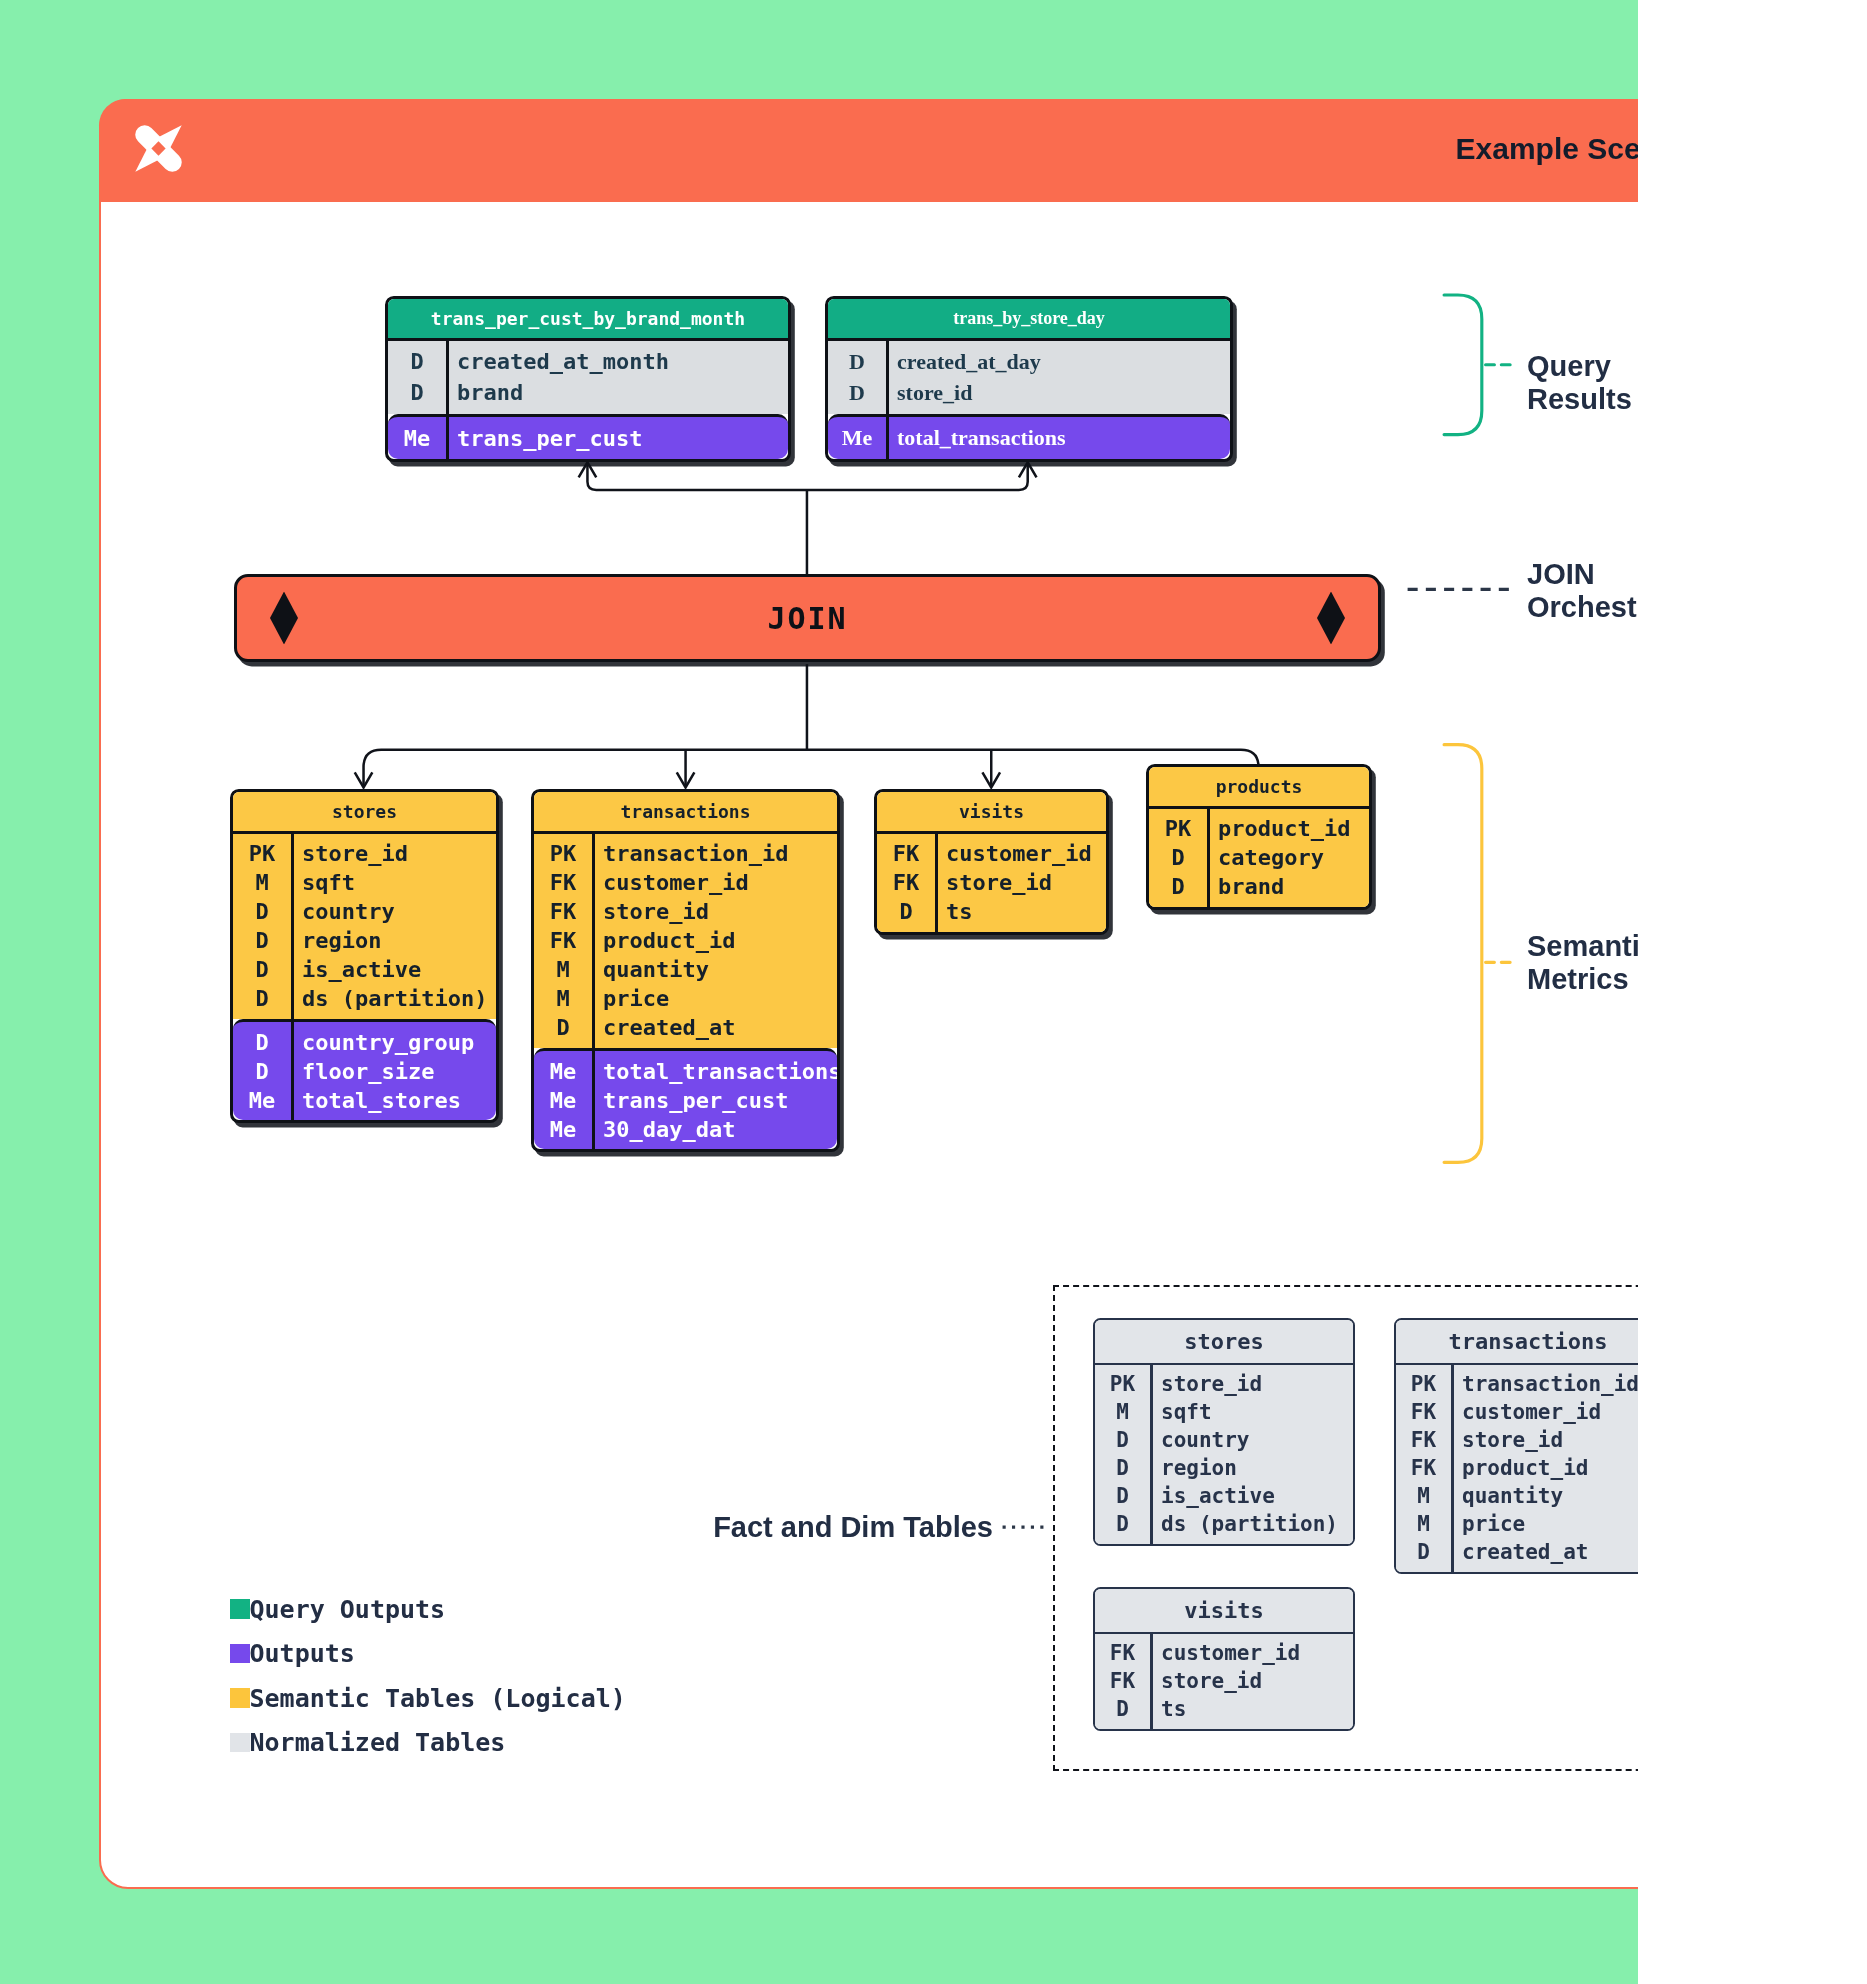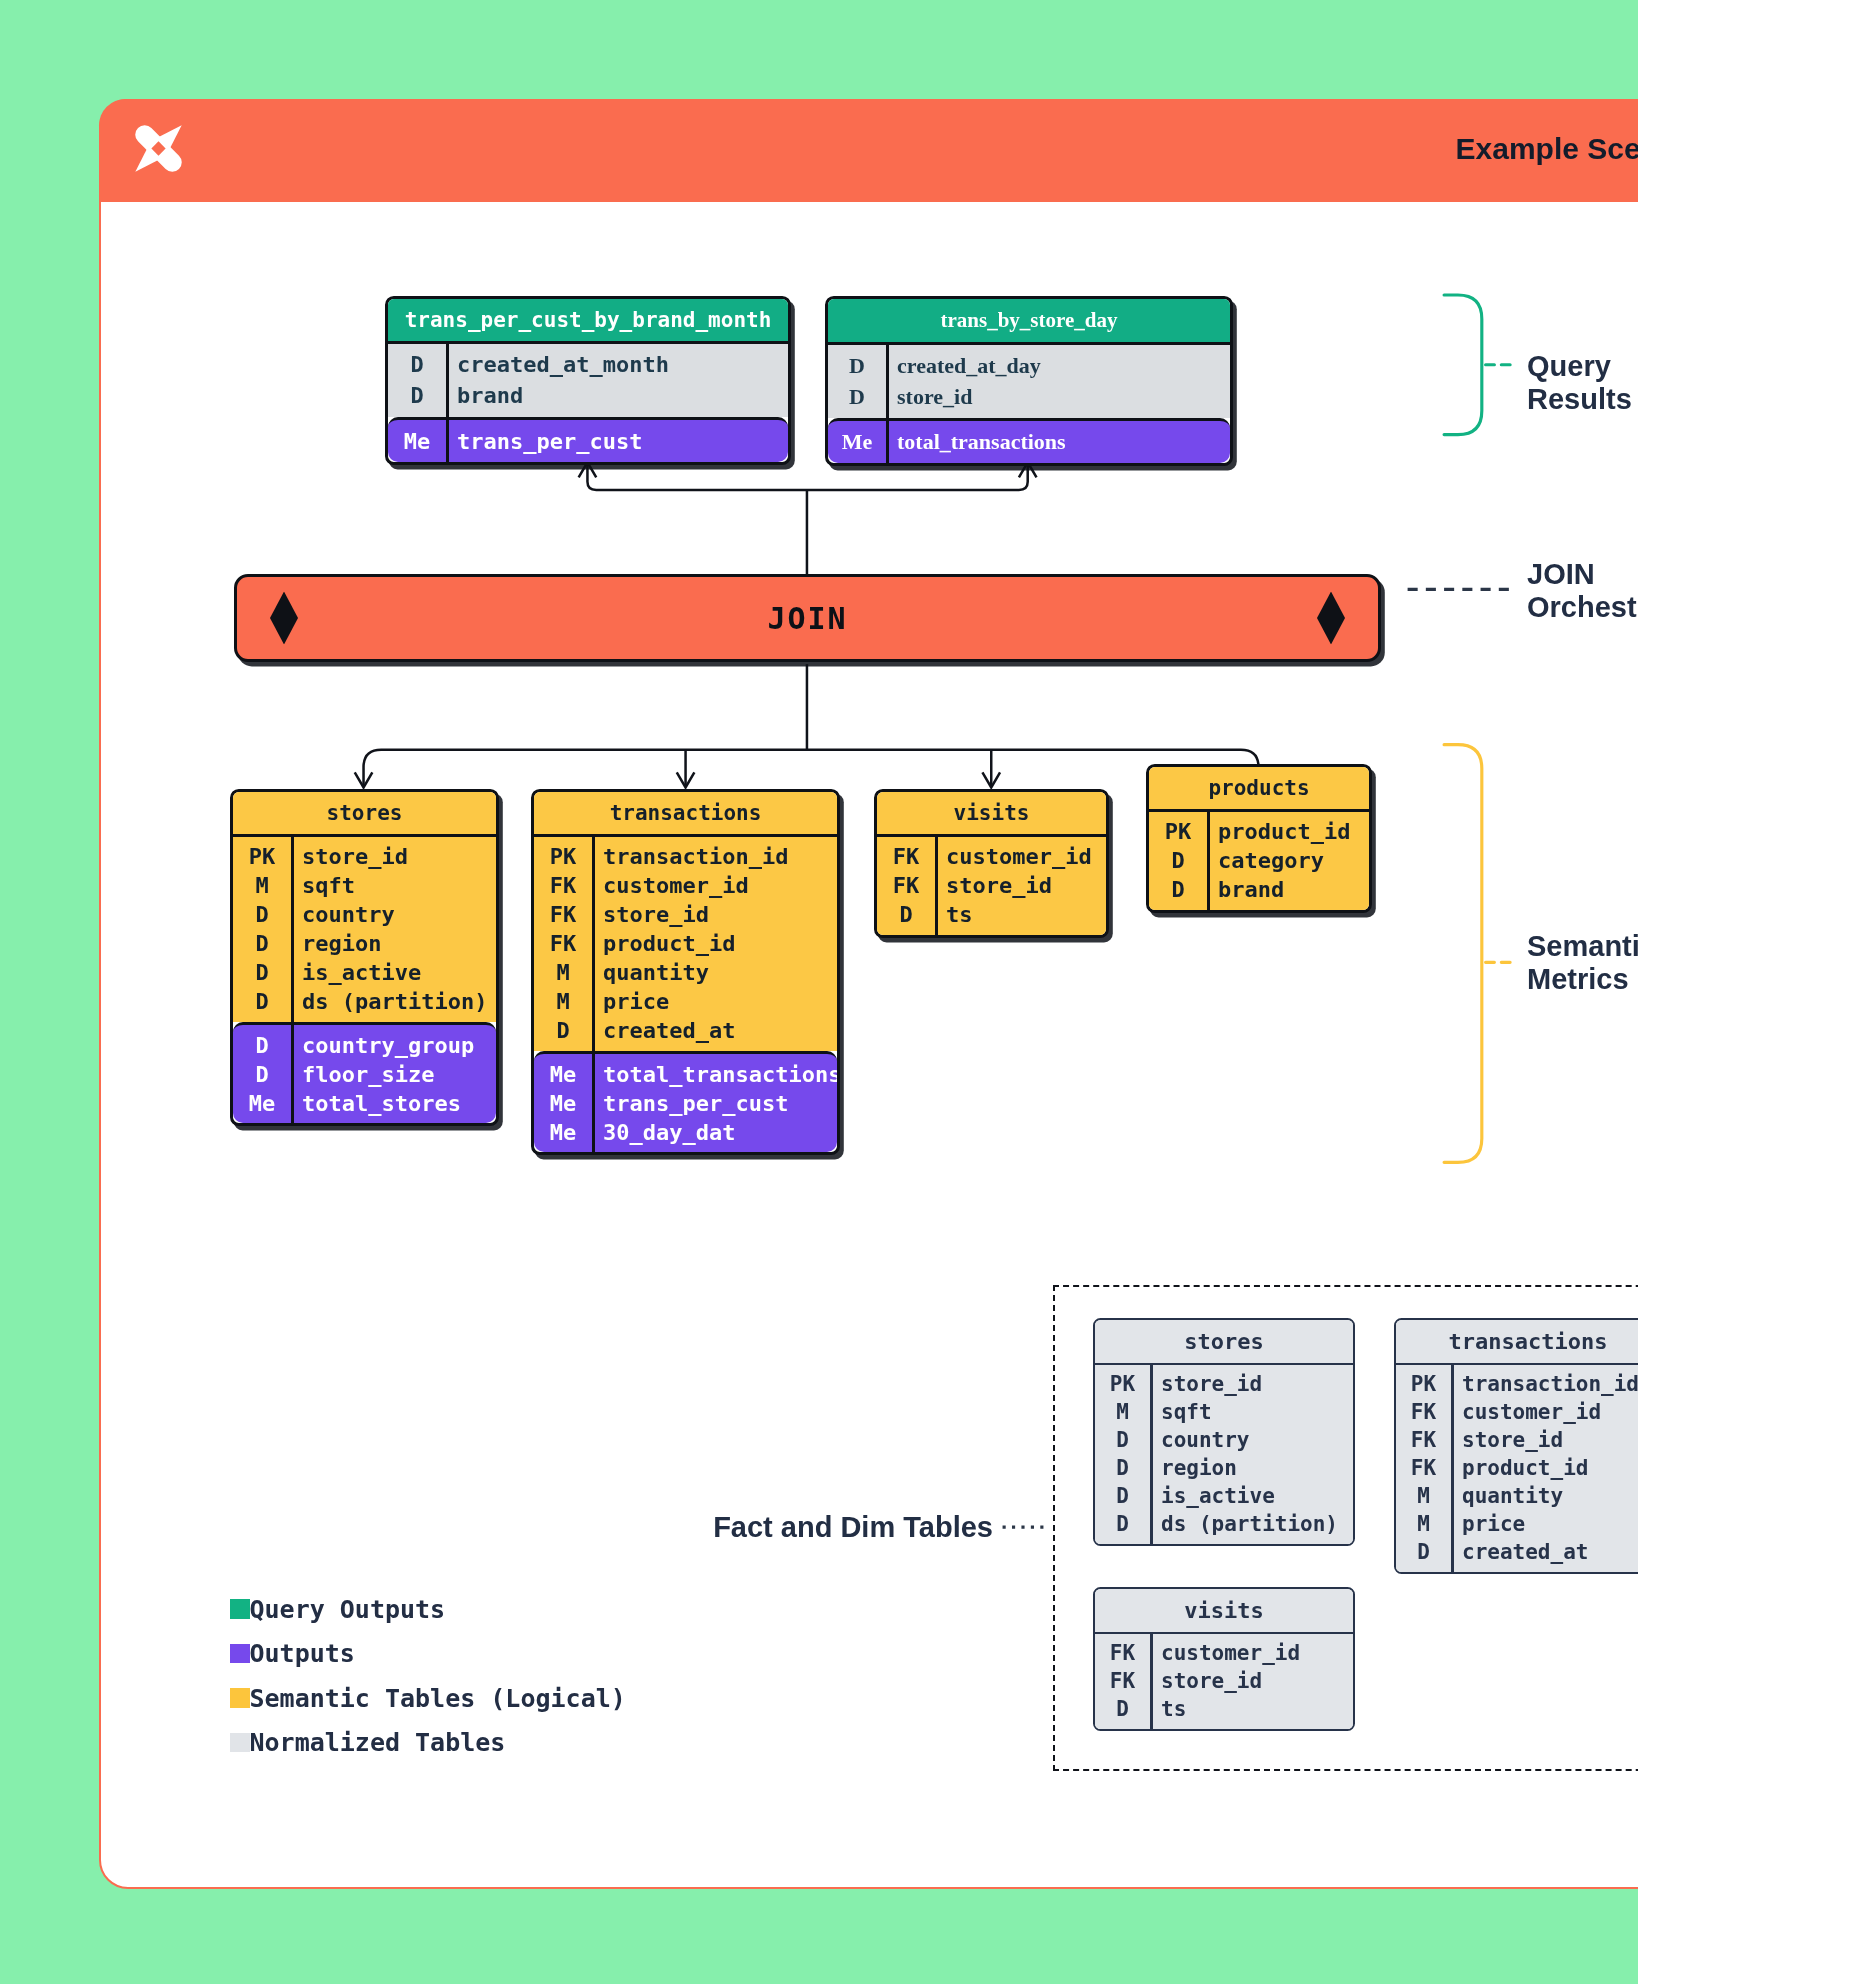--- a/index.html
+++ b/index.html
@@ -14,21 +14,21 @@
   .logo{position:absolute;left:28px;top:17.6px;width:63px;height:63px;}
   .card-title{position:absolute;right:55px;top:33px;font-family:"Liberation Sans",sans-serif;
         font-weight:bold;font-size:30px;color:#131C2B;}
 
   
   .wires{position:absolute;left:0;top:0;width:1868px;height:1985px;pointer-events:none;}
 
   
   .tbl{position:absolute;border:3.1px solid #0E1116;border-radius:8.8px;overflow:hidden;
        box-sizing:border-box;box-shadow:3.8px 4.4px 0 rgba(13,17,23,.85);background:#fff;}
-  .tbl-head{text-align:center;font-weight:bold;padding:8.8px 5px;font-size:21px;
+  .tbl-head{text-align:center;font-weight:bold;padding:8.8px 5px;font-size:18px;
        border-bottom:3.1px solid #0E1116;}
   .sec{position:relative;padding:5.7px 0;}
   .sec::after{content:'';position:absolute;left:58px;top:0;bottom:0;width:3.1px;background:#0E1116;}
   .row{display:flex;align-items:center;height:29px;font-size:22px;font-weight:bold;}
   .key{width:58px;flex:0 0 58px;text-align:center;}
   .field{padding-left:11px;}
   .sec-metrics{border-top:3.1px solid #0E1116;border-radius:10px;}
 
   
   .kind-query .tbl-head{background:#12AD85;color:#ffffff;}

